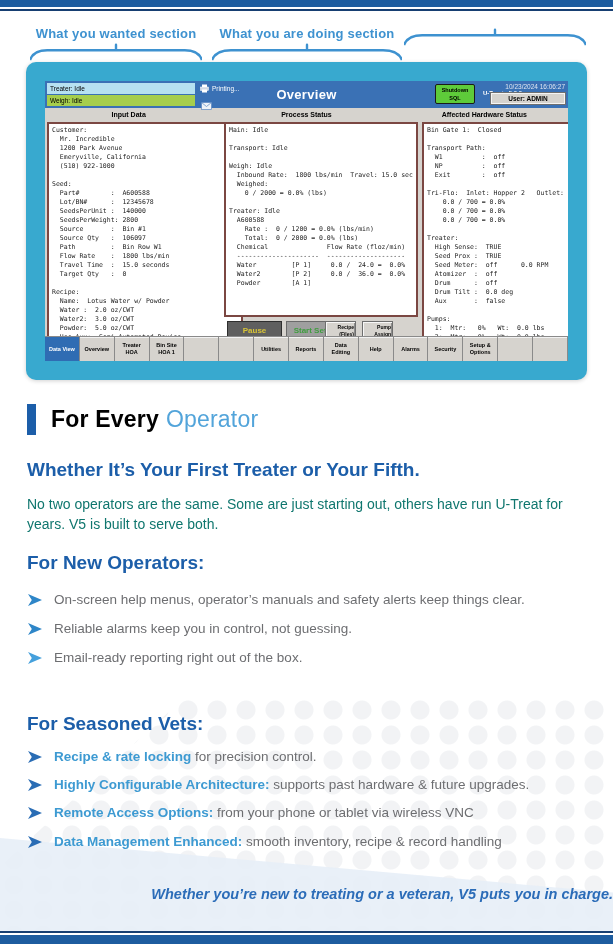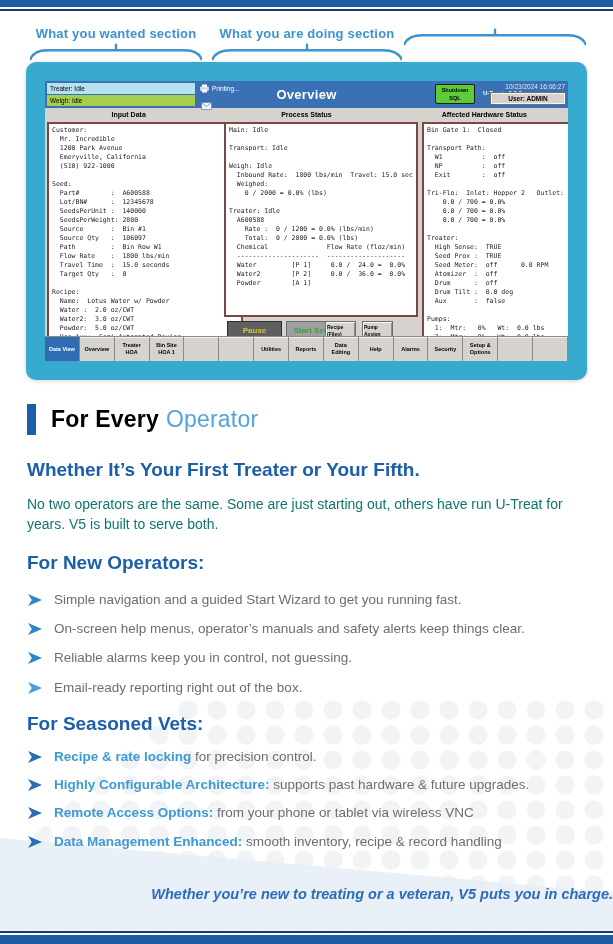--- a/index.html
+++ b/index.html
@@ -77,21 +77,21 @@
   .panel { position:absolute; background:#fff; border:2px solid #7b4742; overflow:hidden; }
   .panel pre {
     font-family:"DejaVu Sans Mono", monospace; font-size:6.5px; line-height:9px;
     color:#1d1d1d; padding:2px 3px; white-space:pre;
   }
   .panel-left   { left:2px;   top:41px; width:196px; height:235px; }
   .panel-middle { left:179px; top:41px; width:194px; height:195px; }
   .panel-right  { left:377px; top:41px; width:168px; height:235px; }
 
   
-  .btn { position:absolute; display:flex; align-items:center; justify-content:center; text-align:left; color:#000; }
+  .btn { position:absolute; display:flex; align-items:center; justify-content:center; text-align:right; color:#000; }
   .btn-pause {
     left:182px; top:240px; width:55px; height:19px;
     background:#5f5f5f; border:1px solid #2e2e2e; color:#d8c437; font-size:8px; font-weight:bold;
   }
   .btn-start {
     left:241px; top:240px; width:58px; height:19px;
     background:#9f9f9f; border:1px solid #6a6a6a; color:#3f9d3f; font-size:8px; font-weight:bold;
   }
   .btn-small {
     background:#d6d3ce; border:1px solid #6e6e6e;
@@ -304,26 +304,20 @@
 
   <div class="subheading z1">Whether It’s Your First Treater or Your Fifth.</div>
   <div class="intro z1">No two operators are the same. Some are just starting out, others have run U-Treat for years. V5 is built to serve both.</div>
 
   <div class="sec-title sec1-title z1">For New Operators:</div>
   <ul class="bullets bullets1 z1">
     <li>
       <svg width="16" height="14" viewBox="0 0 16 14">
           <path d="M1 1 L15 7 L1 13 L4.8 7 Z" fill="#2e86c8"></path>
         </svg>
-      <span>Simple navigation and a guided Start Wizard to get you running fast.</span>
-    </li>
-    <li>
-      <svg width="16" height="14" viewBox="0 0 16 14">
-          <path d="M1 1 L15 7 L1 13 L4.8 7 Z" fill="#2e86c8"></path>
-        </svg>
       <span>On-screen help menus, operator’s manuals and safety alerts keep things clear.</span>
     </li>
     <li>
       <svg width="16" height="14" viewBox="0 0 16 14">
           <path d="M1 1 L15 7 L1 13 L4.8 7 Z" fill="#2e86c8"></path>
         </svg>
       <span>Reliable alarms keep you in control, not guessing.</span>
     </li>
     <li>
       <svg width="16" height="14" viewBox="0 0 16 14">

